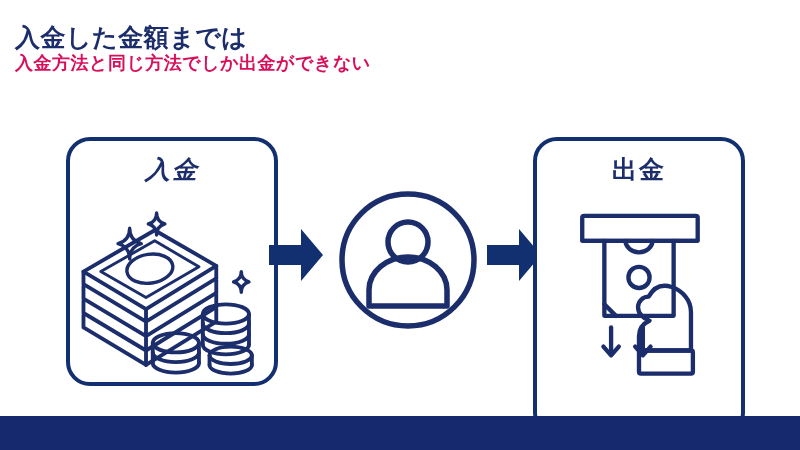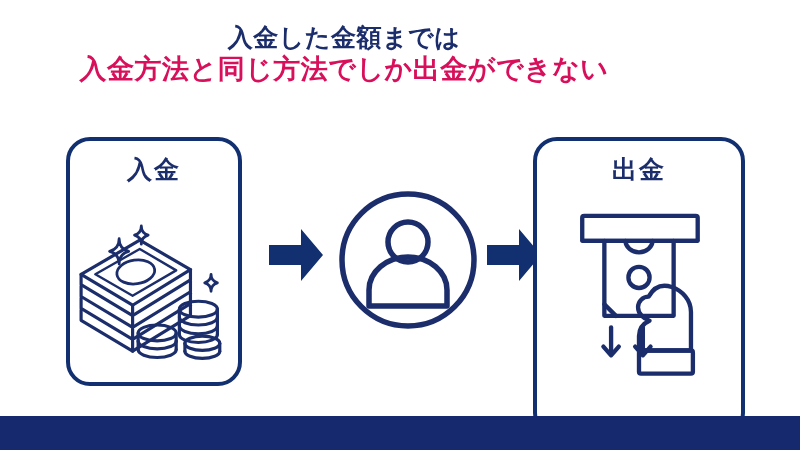--- a/index.html
+++ b/index.html
@@ -17,55 +17,56 @@
   #stage {
     position: relative;
     width: 800px;
     height: 450px;
     background: #ffffff;
   }
 
   
   .headline {
     position: absolute;
-    left: 0;
+    left: 15px;
     top: 22px;
     width: 688px;
-    text-align: center;
+    text-align: left;
     line-height: 1.22;
     user-select: none;
   }
   .headline .line {
     display: block;
     font-weight: 700;
     letter-spacing: 0.5px;
     white-space: nowrap;
   }
   .headline .line1 {
     font-size: 25px;
     color: #1b2d6b;
   }
   .headline .line2 {
-    font-size: 27px;
+    font-size: 18px;
     color: #d80f5a;
   }
 
   
   .card {
     position: absolute;
     box-sizing: border-box;
     border: 4px solid #123070;
     border-radius: 24px;
     background: #ffffff;
   }
   #card-deposit {
     left: 66px;
     top: 137px;
-    width: 176px;
+    width: 212px;
     height: 249px;
+    font-style: italic;
   }
   #card-withdraw {
     left: 533px;
     top: 137px;
     width: 212px;
     height: 300px;
   }
   .card-title {
     position: absolute;
     left: 0;

